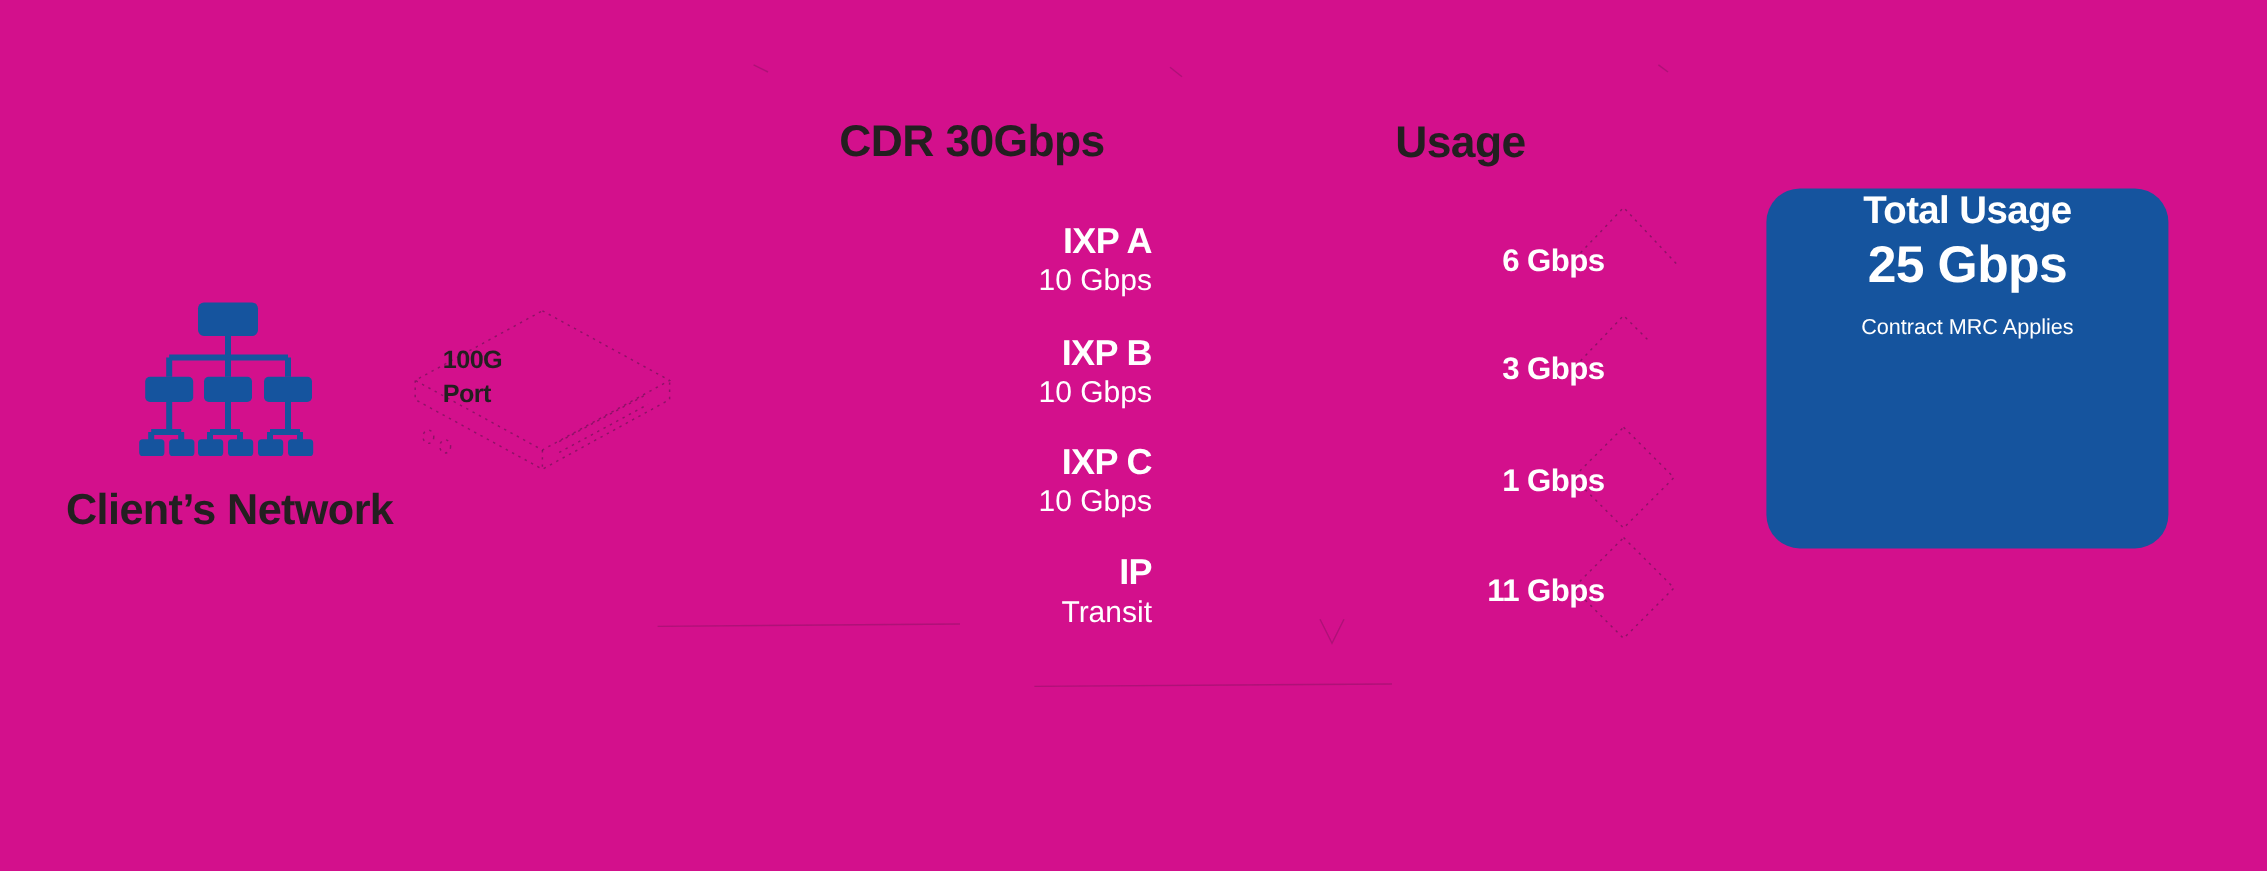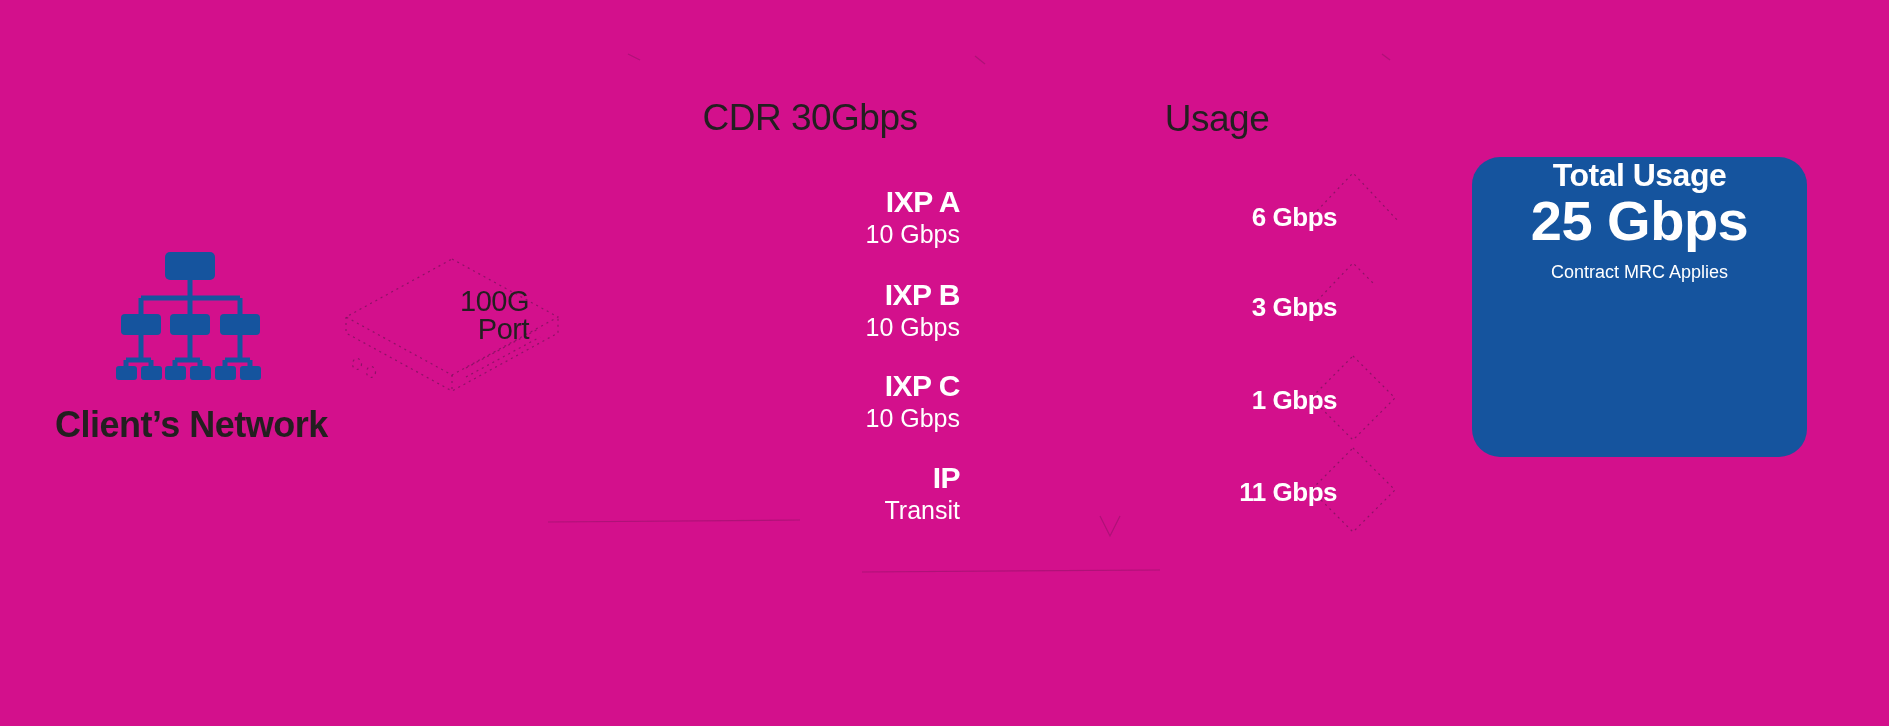--- a/index.html
+++ b/index.html
@@ -15,21 +15,21 @@
     background:var(--bg);
     overflow:hidden;
     font-family:"Liberation Sans", sans-serif;
     color:var(--dark);
   }
   .abs{position:absolute;}
   .center{text-align:center;}
 
   
   .col-header{
-    font-weight:400;
+    font-weight:700;
     font-size:37px;
     letter-spacing:-0.5px;
     color:var(--dark);
   }
 
   
   .cdr-row{width:300px;text-align:right;}
   .cdr-row .name{
     font-weight:700;font-size:30px;line-height:34px;color:var(--light);letter-spacing:-0.5px;
   }
@@ -42,35 +42,35 @@
     width:240px;text-align:right;
     font-weight:700;font-size:26px;line-height:30px;color:var(--light);letter-spacing:-0.5px;
   }
 
   
   .client-label{
     width:290px;
     font-weight:700;font-size:36px;letter-spacing:-0.5px;color:var(--dark);
   }
   .port-label{
-    width:160px;text-align:right;
-    font-weight:400;font-size:29px;line-height:28px;letter-spacing:-0.5px;color:var(--dark);
+    width:160px;text-align:left;
+    font-weight:700;font-size:21px;line-height:28px;letter-spacing:-0.5px;color:var(--dark);
   }
 
   
   .total-box{
     left:1472px;top:157px;width:335px;height:300px;
     background:var(--blue);
     border-radius:28px;
     display:flex;flex-direction:column;align-items:center;
     gap:4px;
     color:var(--light);
   }
   .total-box .title{font-weight:700;font-size:32px;letter-spacing:-0.5px;line-height:36px;}
-  .total-box .value{font-weight:700;font-size:56px;letter-spacing:-0.5px;line-height:48px;}
+  .total-box .value{font-weight:700;font-size:43px;letter-spacing:-0.5px;line-height:48px;}
   .total-box .note{font-weight:400;font-size:18px;line-height:30px;margin-top:8px;}
 
   svg{display:block;}
 </style>
 </head>
 <body>
 
 <div class="canvas">
 
   <svg class="abs" style="left:0;top:0" width="1889" height="726" viewBox="0 0 1889 726" fill="none" stroke="rgba(48,22,52,0.42)" stroke-width="1.2" stroke-dasharray="2 4">

